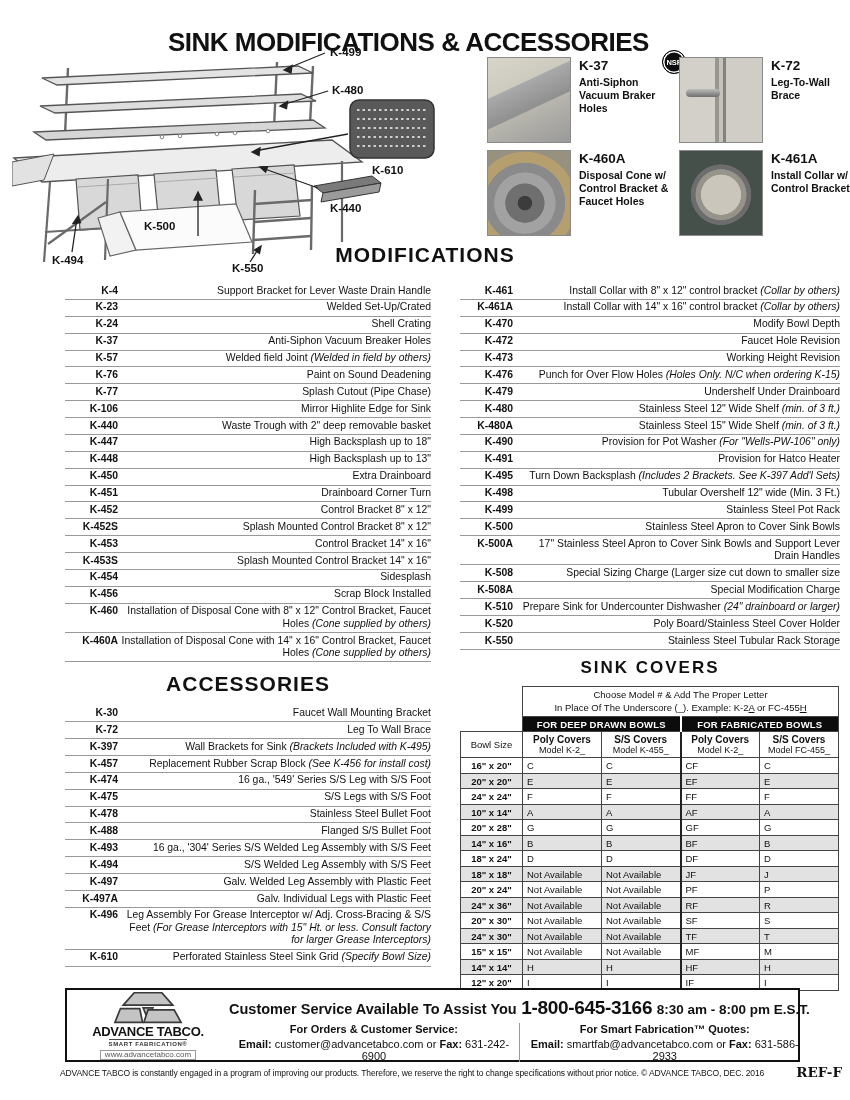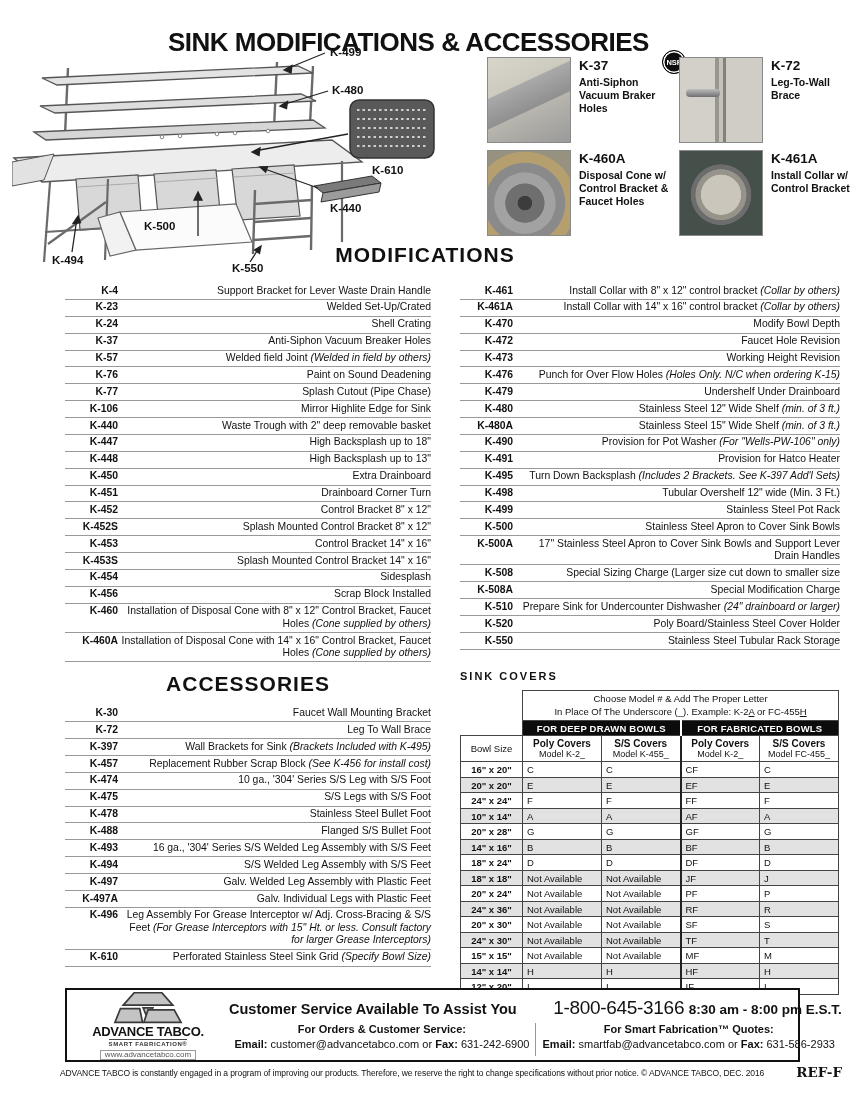--- a/index.html
+++ b/index.html
@@ -31,21 +31,21 @@
 
   
   .col-left  { position:absolute; left:65px;  top:283px; width:366px; }
   .col-right { position:absolute; left:460px; top:283px; width:380px; }
   .mrow { display:flex; border-bottom:1px solid #999; padding:1.6px 0 1.8px; font-size:10.4px; line-height:1.2;text-align:right; }
   .mrow .code { width:53px; flex:none; font-weight:bold; }
   .mrow .desc { flex:1; }
   .mrow i { font-style:italic; }
 
   
-  .covers-title { font-size:11px; font-weight:bold; letter-spacing:2px; margin:20px 0 8px; }
+  .covers-title { text-align:center; font-size:17px; font-weight:bold; letter-spacing:2px; margin:8px 0 8px; }
   table.covers { border-collapse:collapse; width:378px; table-layout:fixed; }
   table.covers td, table.covers th { border:1px solid #444; font-size:9.5px; padding:1.5px 4px; text-align:left; }
   table.covers td.nob { border:none; background:#fff; }
   .notebox { text-align:center !important; font-size:9.3px; line-height:1.35; padding:2px 2px !important; }
   .notebox .u { text-decoration:underline; }
   .gbar { background:#0c0c0c; color:#fff; font-weight:bold; text-align:center !important; font-size:10.5px; padding:1.5px 0 !important; letter-spacing:0.2px; }
   .gsep { border-left:2px solid #fff !important; }
   tr.colhead th { text-align:center; vertical-align:middle; padding:2px 1px; }
   .ch1 { font-weight:bold; font-size:10px; }
   .ch2 { font-weight:normal; font-size:9px; }
@@ -58,21 +58,21 @@
 
   
   .footer-box { position:absolute; left:65px; top:988px; width:735px; height:74px; border:2px solid #111; box-sizing:border-box; display:flex; background:#fff; }
   .logo-block { width:162px; flex:none; display:flex; flex-direction:column; align-items:center; justify-content:center; line-height:1.05; padding-top:2px; }
   .logo-name { font-size:13px; font-weight:bold; letter-spacing:-0.3px; margin-top:1px; }
   .logo-sub { font-size:6px; font-weight:bold; color:#333; letter-spacing:0.6px; border-top:1px solid #444; padding-top:1px; margin-top:1px; }
   .logo-url { font-size:8px; color:#555; margin-top:2px; border:1px solid #999; padding:0 4px; }
   .fb-right { flex:1; display:flex; flex-direction:column; }
   .service-line { text-align:center; padding-top:7px; white-space:nowrap; }
   .service-line .svc { font-size:14.5px; font-weight:bold; }
-  .service-line .phone { font-size:19px; font-weight:normal; letter-spacing:-0.3px;margin-left:32px; }
+  .service-line .phone { font-size:19px; font-weight:bold; letter-spacing:-0.3px; }
   .service-line .hours { font-size:13.5px; font-weight:bold; }
   .contact-row { flex:1; display:flex; margin-top:4px; margin-bottom:4px; }
   .contact { flex:1; text-align:center; }
   .contact.quotes { border-left:1px solid #999; }
   .c-title { font-size:11px; font-weight:bold; margin-bottom:3px; }
   .c-line { font-size:11px; }
   .c-line b { font-weight:bold; }
   .disclaimer { position:absolute; left:60px; top:1068px; font-size:8.5px; white-space:nowrap; letter-spacing:-0.1px; }
   .ref { position:absolute; right:8px; top:1064px; font-family:"DejaVu Serif", serif; font-weight:bold; font-size:13.5px; }
 </style>
@@ -302,21 +302,21 @@
       <div class="mrow">
         <span class="code">K-397</span>
         <span class="desc">Wall Brackets for Sink<i> (Brackets Included with K-495)</i></span>
       </div>
       <div class="mrow">
         <span class="code">K-457</span>
         <span class="desc">Replacement Rubber Scrap Block<i> (See K-456 for install cost)</i></span>
       </div>
       <div class="mrow">
         <span class="code">K-474</span>
-        <span class="desc">10 ga., '304' Series S/S Leg with S/S Foot</span>
+        <span class="desc">16 ga., '549' Series S/S Leg with S/S Foot</span>
       </div>
       <div class="mrow">
         <span class="code">K-475</span>
         <span class="desc">S/S Legs with S/S Foot</span>
       </div>
       <div class="mrow">
         <span class="code">K-478</span>
         <span class="desc">Stainless Steel Bullet Foot</span>
       </div>
       <div class="mrow">

